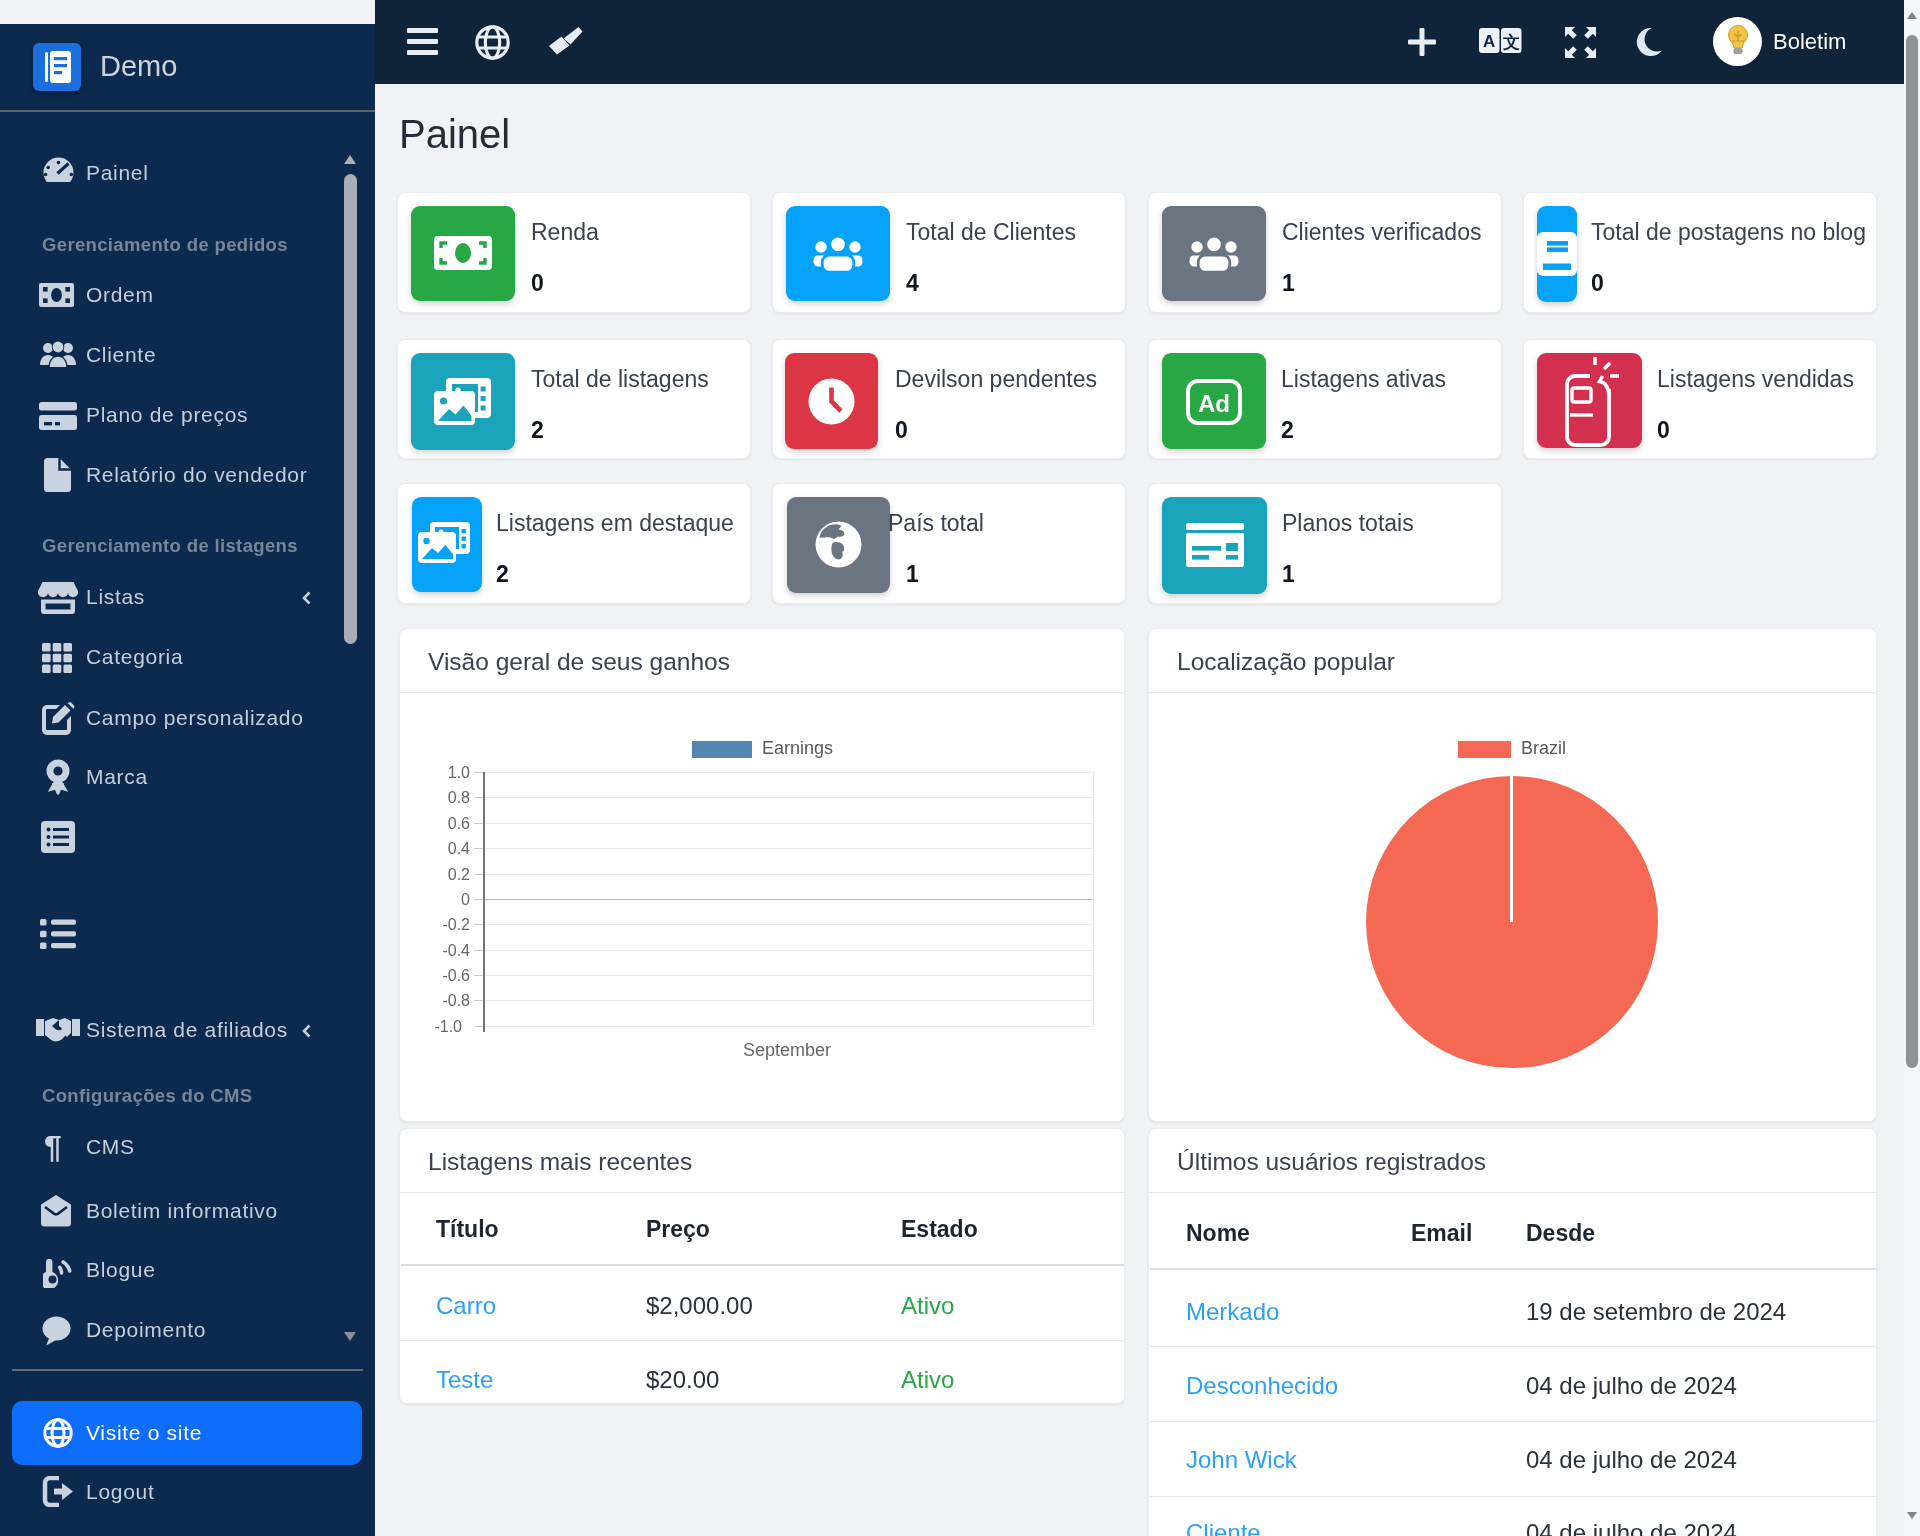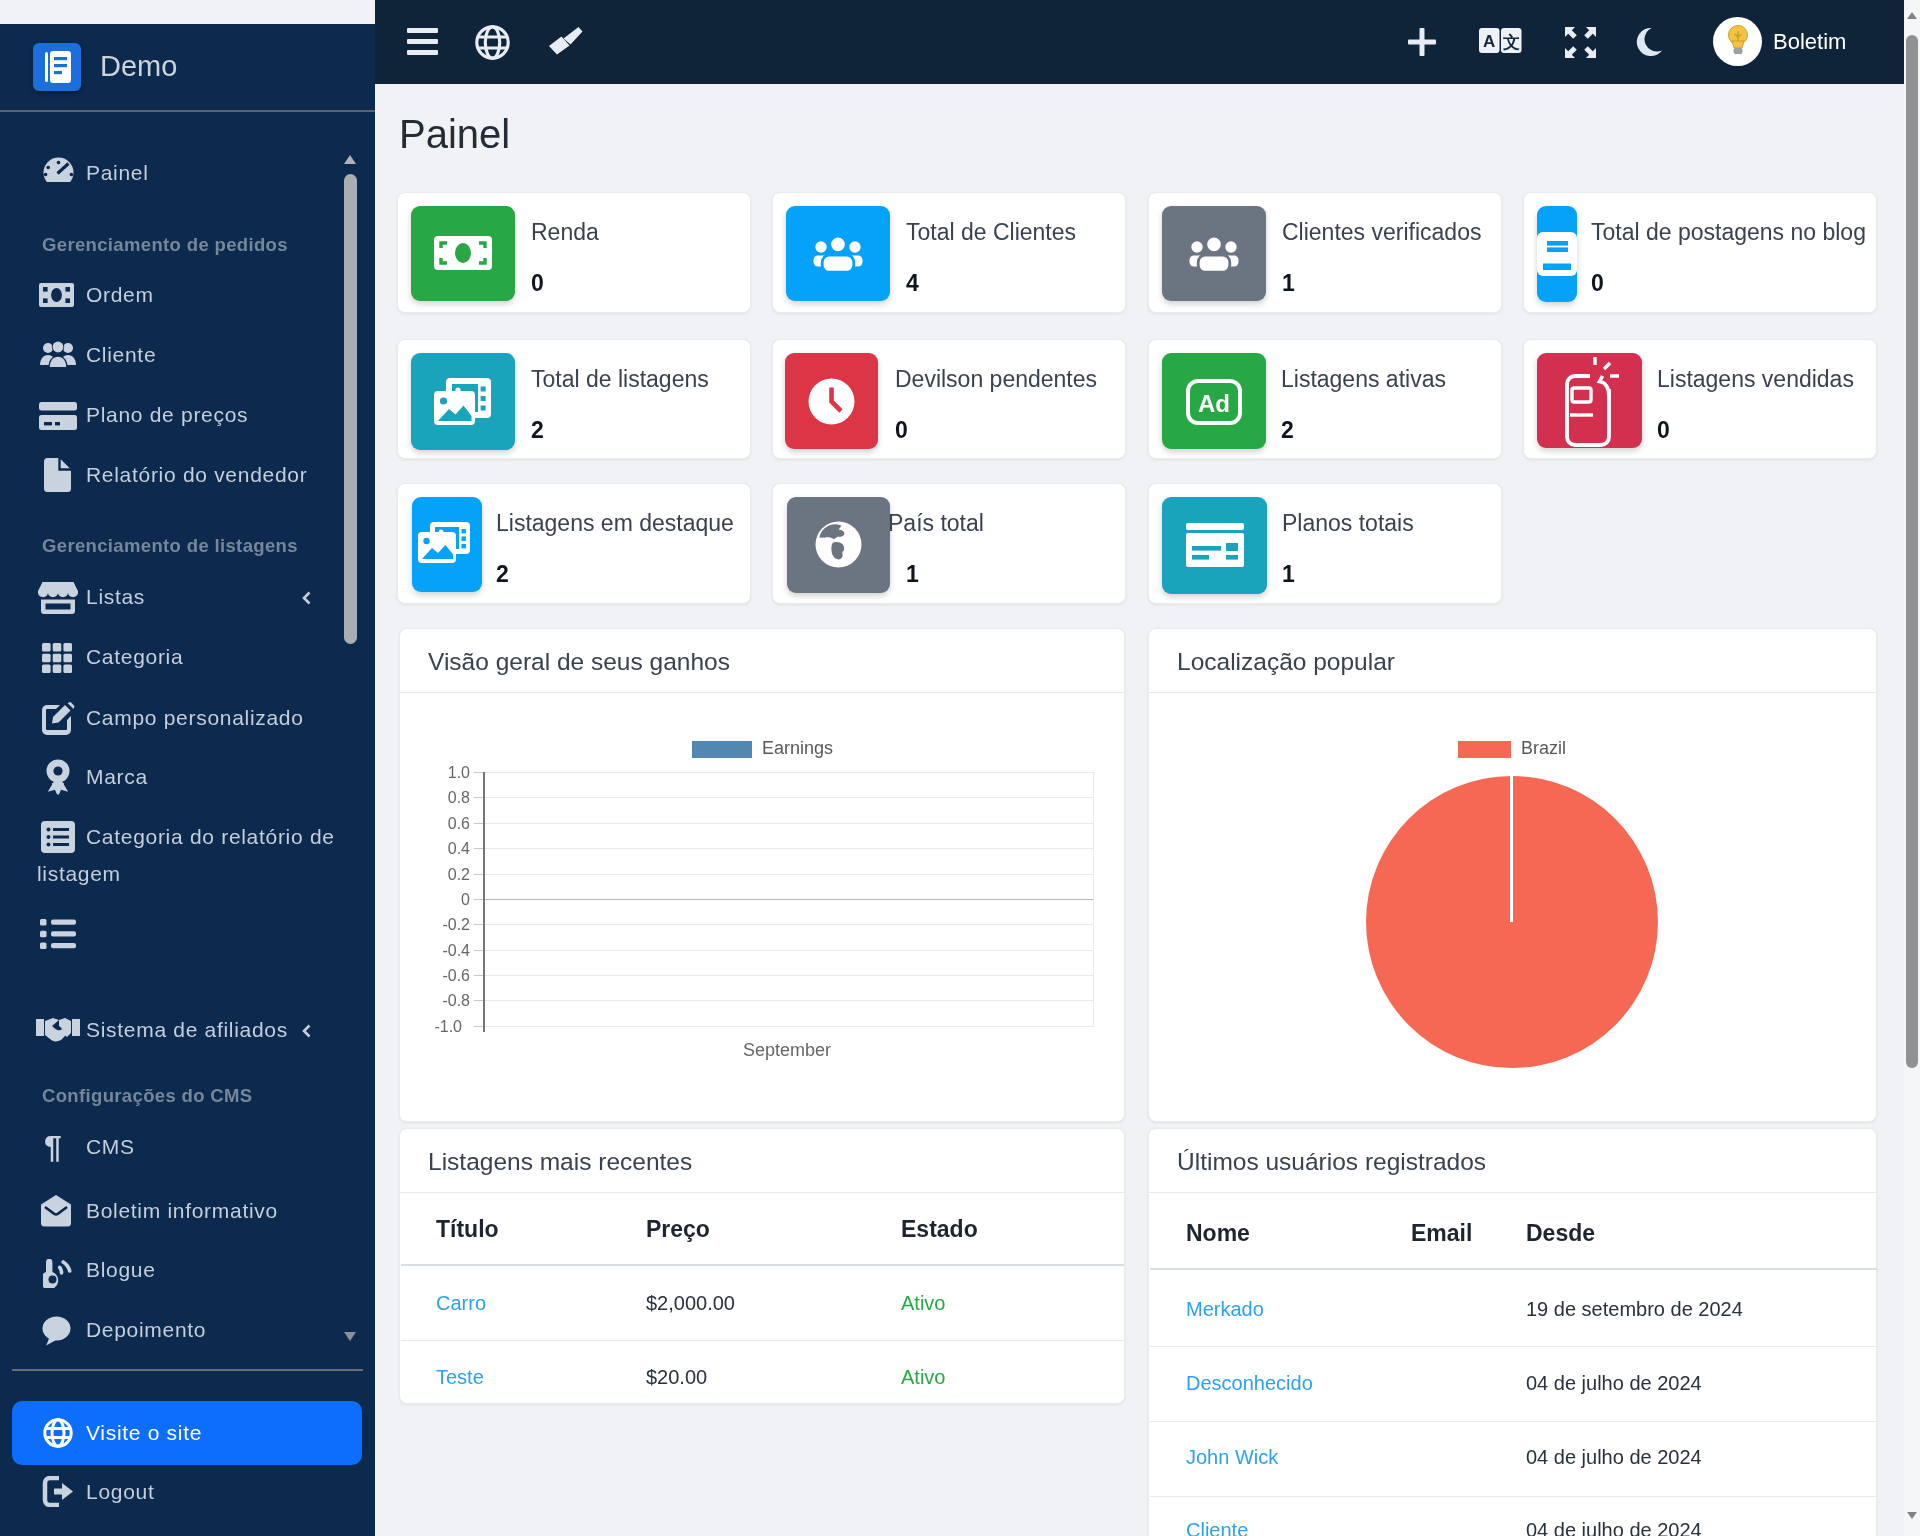--- a/index.html
+++ b/index.html
@@ -29,21 +29,21 @@
 .tile { position:absolute; left:13px; top:13px; border-radius:9px; box-shadow:0 3px 6px rgba(0,0,0,.18); }
 .stitle { position:absolute; font-size:23px; color:#39424e; white-space:nowrap; }
 .snum { position:absolute; font-size:23px; font-weight:bold; color:#10161f; }
 
 .chead { position:absolute; left:0; top:0; width:100%; height:64px; border-bottom:1px solid #e9e9e9; }
 .ctitle { position:absolute; left:28px; top:19px; font-size:24.5px; color:#39424e; }
 
 .hline { position:absolute; background:#e7eaec; height:1px; }
 .hline2 { position:absolute; background:#d8dde2; height:2px; }
 .thc { position:absolute; font-size:23px; font-weight:bold; color:#1d2530; }
-.tdc { position:absolute; font-size:20px; color:#29313d; }
+.tdc { position:absolute; font-size:24px; color:#29313d; }
 .tlink { color:#2ba1f2; }
 .tgreen { color:#28a745; }
 
 
 .ylab { position:absolute; font-size:16px; color:#666; text-align:right; width:60px; }
 .grid { position:absolute; left:485px; width:609px; height:1px; background:#e9e9e9; }
 .gtick { position:absolute; left:474px; width:10px; height:1px; background:#c9c9c9; }
 
 
 #mainsb { position:absolute; left:1904px; top:0; width:16px; height:1536px; background:#f5f6f7; z-index:10; }
@@ -160,21 +160,20 @@
 
   <svg class="sic" style="left:41px;top:797px" width="34" height="32" viewBox="0 0 34 32">
     <rect x="0" y="0" width="34" height="32" rx="4" fill="#c9d3df"></rect>
     <circle cx="7.5" cy="8.5" r="2" fill="#0b2a4d"></circle>
     <circle cx="7.5" cy="16" r="2" fill="#0b2a4d"></circle>
     <circle cx="7.5" cy="23.5" r="2" fill="#0b2a4d"></circle>
     <rect x="12" y="7" width="16" height="3" fill="#0b2a4d"></rect>
     <rect x="12" y="14.5" width="16" height="3" fill="#0b2a4d"></rect>
     <rect x="12" y="22" width="16" height="3" fill="#0b2a4d"></rect>
   </svg>
-  <div class="sitem2" style="top:795px">Categoria do relatório de listagem</div>
 
   <svg class="sic" style="left:40px;top:895px" width="36" height="30" viewBox="0 0 36 30">
     <g fill="#c9d3df">
       <rect x="0" y="0" width="6.5" height="6.5" rx="1.5"></rect>
         <rect x="11" y="0.6" width="25" height="5.2" rx="2"></rect>
       <rect x="0" y="11.7" width="6.5" height="6.5" rx="1.5"></rect>
         <rect x="11" y="12.3" width="25" height="5.2" rx="2"></rect>
       <rect x="0" y="23.4" width="6.5" height="6.5" rx="1.5"></rect>
         <rect x="11" y="24" width="25" height="5.2" rx="2"></rect>
     </g>

